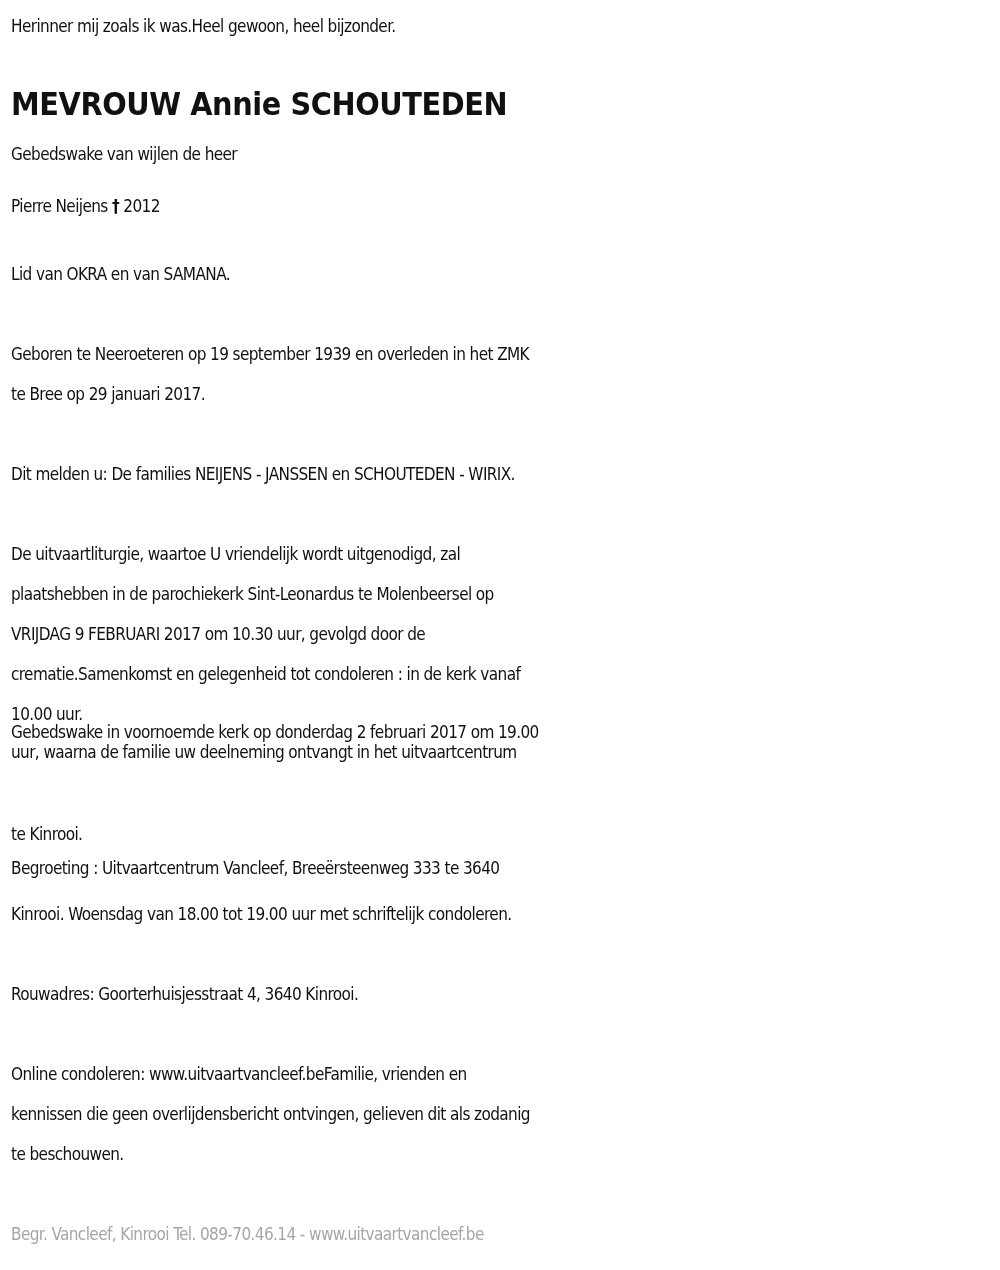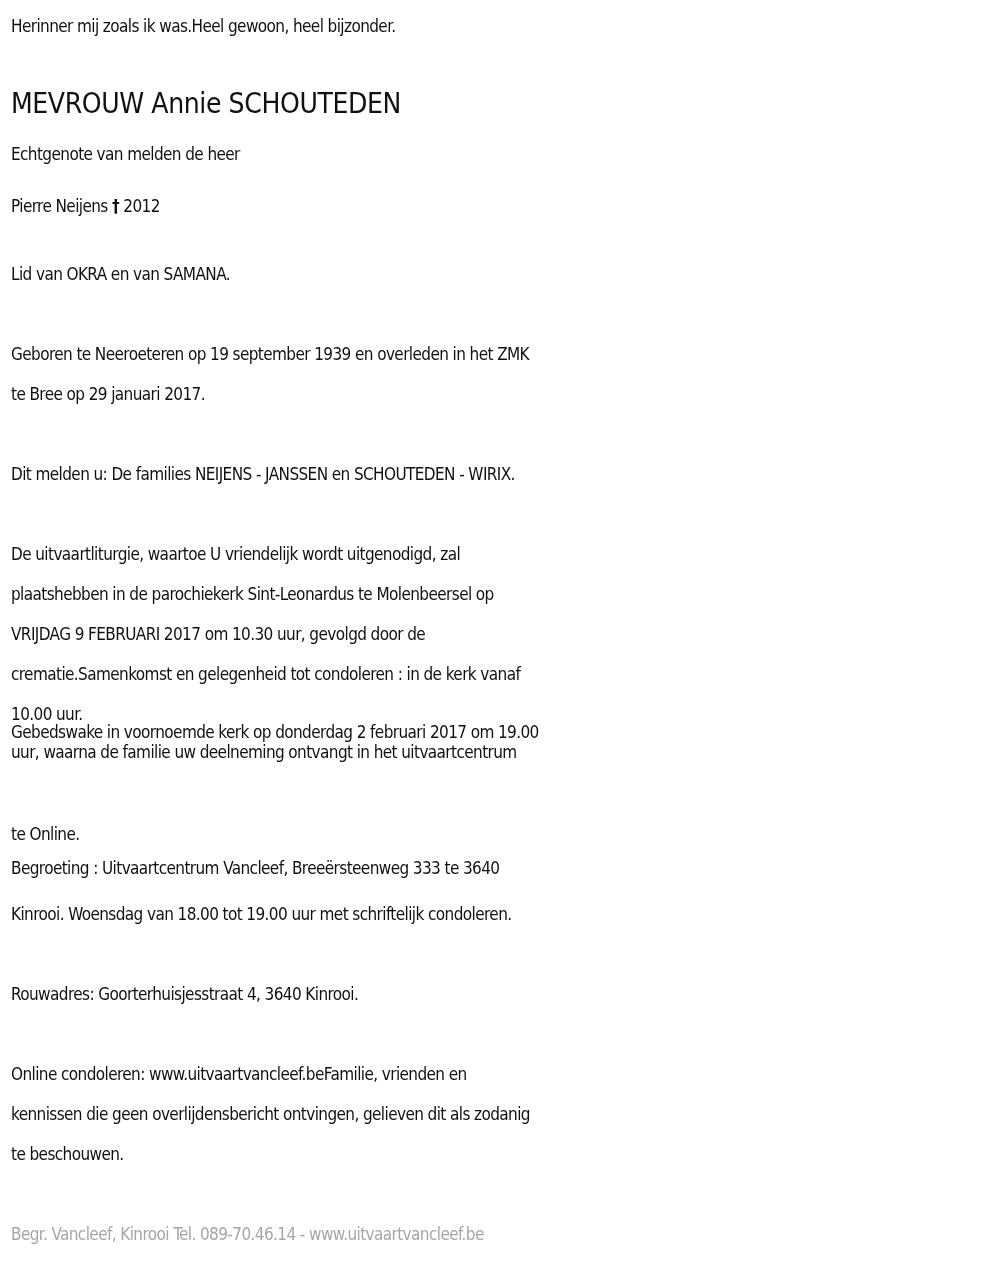--- a/index.html
+++ b/index.html
@@ -24,42 +24,42 @@
     .line {
       position: absolute;
       left: 0;
       font-size: 17px;
       line-height: 40px;
       white-space: nowrap;
       letter-spacing: -0.6px;
       font-stretch: condensed;
     }
     .title {
-      font-weight: normal;
-      font-size: 28px;
+      font-weight: bold;
+      font-size: 32px;
       letter-spacing: -0.4px;
     }
     .footer {
       color: #a6a6a6;
     }
     .cross {
       display: inline-block;
       font-weight: bold;
     }
   </style>
 </head>
 <body>
 
 <div class="page">
 
   <div class="line" style="top:6px">Herinner mij zoals ik was.Heel gewoon, heel bijzonder.</div>
 
   <div class="line title" style="top:84px">MEVROUW Annie SCHOUTEDEN</div>
 
-  <div class="line" style="top:134px">Echtgenote van melden de heer</div>
+  <div class="line" style="top:134px">Gebedswake van wijlen de heer</div>
   <div class="line" style="top:186px">
     <span>Pierre Neijens</span>
     <span class="cross">†</span>
     <span>2012</span>
   </div>
 
   <div class="line" style="top:254px">Lid van OKRA en van SAMANA.</div>
 
   <div class="line" style="top:334px">Geboren te Neeroeteren op 19 september 1939 en overleden in het ZMK</div>
   <div class="line" style="top:374px">te Bree op 29 januari 2017.</div>
@@ -67,21 +67,21 @@
   <div class="line" style="top:454px">Dit melden u: De families NEIJENS - JANSSEN en SCHOUTEDEN - WIRIX.</div>
 
   <div class="line" style="top:534px">De uitvaartliturgie, waartoe U vriendelijk wordt uitgenodigd, zal</div>
   <div class="line" style="top:574px">plaatshebben in de parochiekerk Sint-Leonardus te Molenbeersel op</div>
   <div class="line" style="top:614px">VRIJDAG 9 FEBRUARI 2017 om 10.30 uur, gevolgd door de</div>
   <div class="line" style="top:654px">crematie.Samenkomst en gelegenheid tot condoleren : in de kerk vanaf</div>
   <div class="line" style="top:694px">10.00 uur.</div>
 
   <div class="line" style="top:712px">Gebedswake in voornoemde kerk op donderdag 2 februari 2017 om 19.00</div>
   <div class="line" style="top:732px">uur, waarna de familie uw deelneming ontvangt in het uitvaartcentrum</div>
-  <div class="line" style="top:814px">te Online.</div>
+  <div class="line" style="top:814px">te Kinrooi.</div>
 
   <div class="line" style="top:848px">Begroeting : Uitvaartcentrum Vancleef, Breeërsteenweg 333 te 3640</div>
   <div class="line" style="top:894px">Kinrooi. Woensdag van 18.00 tot 19.00 uur met schriftelijk condoleren.</div>
 
   <div class="line" style="top:974px">Rouwadres: Goorterhuisjesstraat 4, 3640 Kinrooi.</div>
 
   <div class="line" style="top:1054px">Online condoleren: www.uitvaartvancleef.beFamilie, vrienden en</div>
   <div class="line" style="top:1094px">kennissen die geen overlijdensbericht ontvingen, gelieven dit als zodanig</div>
   <div class="line" style="top:1134px">te beschouwen.</div>
 

